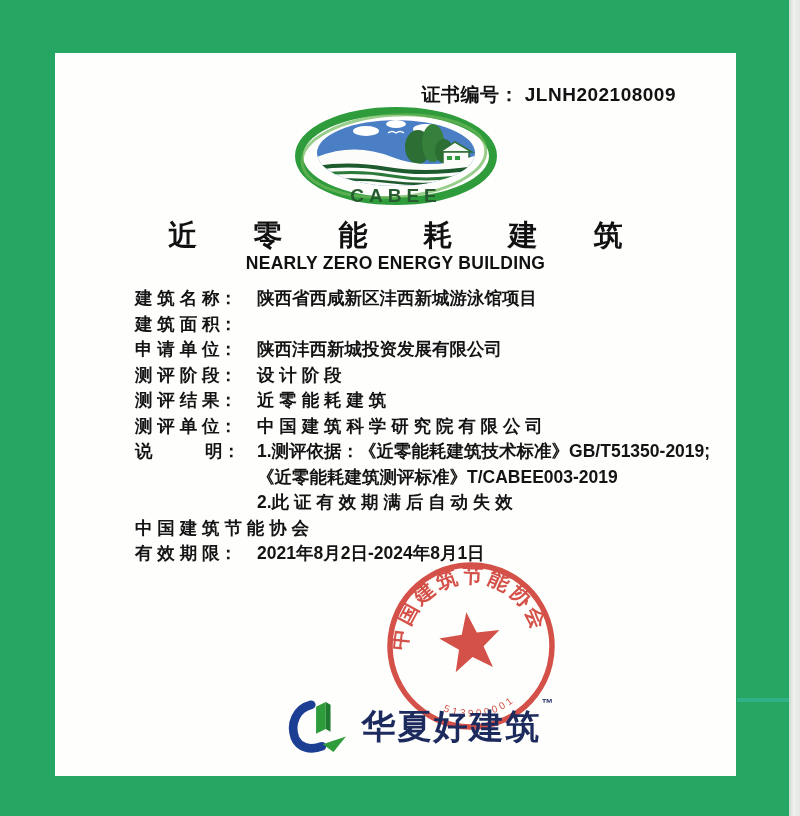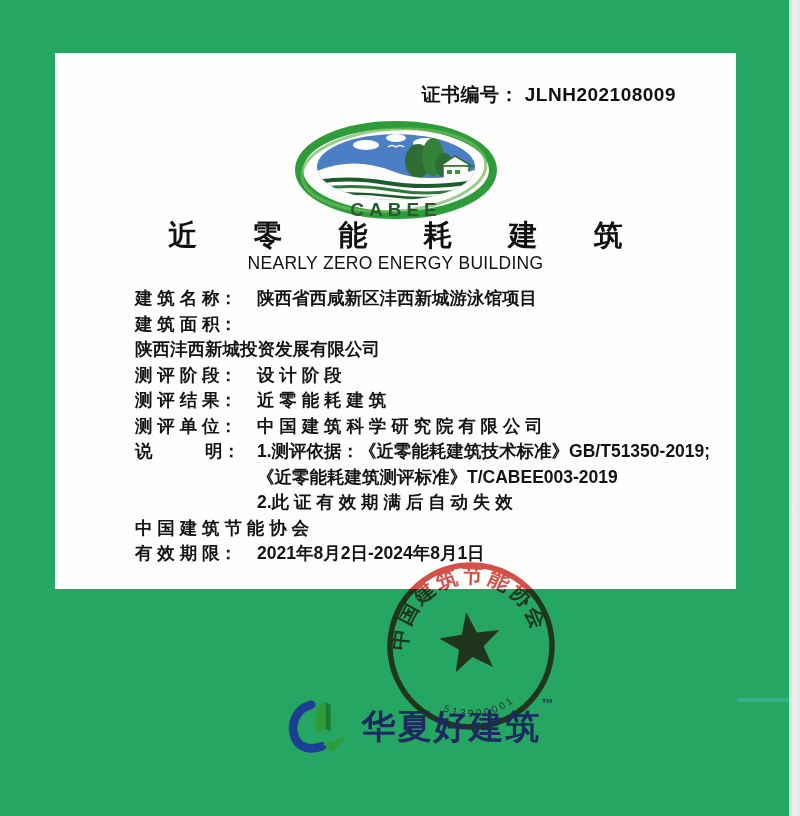--- a/index.html
+++ b/index.html
@@ -11,37 +11,37 @@
   }
   .edge-strip{
     position:absolute;right:0;top:0;width:11px;height:816px;
     background:linear-gradient(90deg,#cfd6cf,#eef1ee 40%,#e3e7e3);
   }
   .teal-artifact{
     position:absolute;left:737px;top:698px;width:52px;height:4px;
     background:#36b79c;opacity:.65;
   }
   .paper{
-    position:absolute;left:55px;top:53px;width:681px;height:536px;
+    position:absolute;left:55px;top:53px;width:681px;height:723px;
     background:#fefefd;
   }
   .cert-no{
     position:absolute;top:29px;right:60px;
     font-size:19px;font-weight:bold;color:#121212;letter-spacing:.5px;
     white-space:nowrap;
   }
-  .logo-wrap{position:absolute;top:68px;left:50%;transform:translateX(-50%);}
+  .logo-wrap{position:absolute;top:54px;left:50%;transform:translateX(-50%);}
   .title-cn{
     position:absolute;top:163px;left:0;width:100%;text-align:center;
     font-size:29px;font-weight:bold;color:#111;
     letter-spacing:24px;padding-left:24px;box-sizing:border-box;white-space:nowrap;
   }
   .title-en{
     position:absolute;top:200px;left:0;width:100%;text-align:center;
-    font-size:17.5px;font-weight:normal;color:#111;letter-spacing:.3px;white-space:nowrap;
+    font-size:17.5px;font-weight:bold;color:#111;letter-spacing:.3px;white-space:nowrap;
   }
   .fields{
     position:absolute;top:233px;left:80px;right:14px;
     font-size:17.5px;font-weight:bold;color:#141414;
   }
   .frow{display:flex;align-items:flex-start;}
   .flabel{
     width:122px;flex:0 0 122px;line-height:25.5px;white-space:nowrap;
   }
   .fvalues{flex:1;}
@@ -111,20 +111,21 @@
       <div class="fvalues">
           <div class="fline">陕西省西咸新区沣西新城游泳馆项目</div>
         </div>
     </div>
 
     <div class="frow">
       <div class="flabel">建 筑 面 积：</div>
     </div>
 
     <div class="frow">
+      <div class="flabel">申 请 单 位：</div>
       <div class="fvalues">
           <div class="fline">陕西沣西新城投资发展有限公司</div>
         </div>
     </div>
 
     <div class="frow">
       <div class="flabel">测 评 阶 段：</div>
       <div class="fvalues">
           <div class="fline">设 计 阶 段</div>
         </div>

